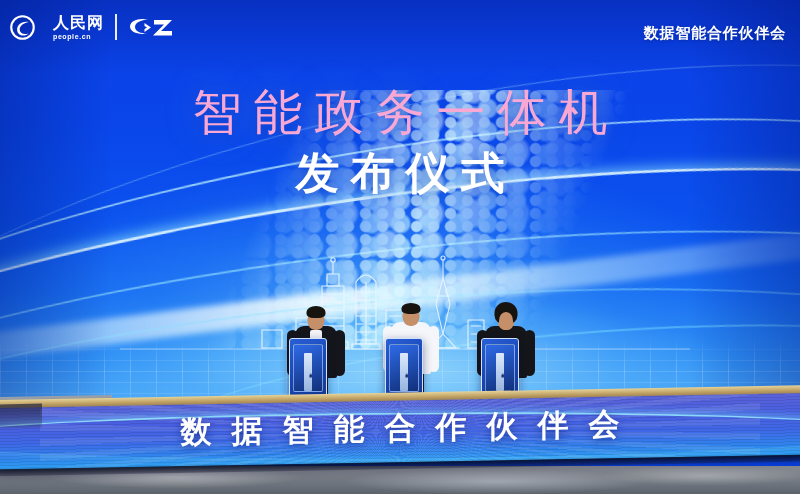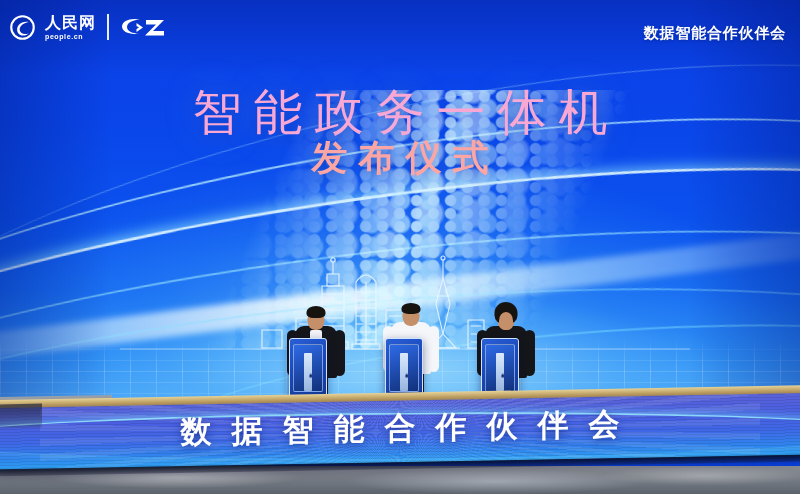--- a/index.html
+++ b/index.html
@@ -77,21 +77,21 @@
     position:absolute;left:0;top:338px;width:800px;height:80px;opacity:.55;
     background-image:
       repeating-linear-gradient(90deg, rgba(255,255,255,.42) 0 1px, rgba(255,255,255,0) 1px 26px),
       repeating-linear-gradient(180deg, rgba(255,255,255,.30) 0 1px, rgba(255,255,255,0) 1px 11px);
     -webkit-mask-image:linear-gradient(180deg, rgba(0,0,0,0) 0%, rgba(0,0,0,.9) 40%, rgba(0,0,0,.25) 100%);
     mask-image:linear-gradient(180deg, rgba(0,0,0,0) 0%, rgba(0,0,0,.9) 40%, rgba(0,0,0,.25) 100%);
   }
 
   
   .hdr-left{position:absolute;left:10px;top:14px;display:flex;align-items:center;gap:11px;z-index:40;}
-  .pd-logo{display:flex;align-items:flex-start;gap:10px;}
+  .pd-logo{display:flex;align-items:flex-start;gap:18px;}
   .pd-mark{width:25px;height:25px;flex:0 0 auto;}
   .pd-words{display:flex;flex-direction:column;line-height:1;}
   .pd-cn{font-size:16px;font-weight:700;color:#fff;letter-spacing:1px;}
   .pd-en{font-size:7px;font-weight:700;color:#fff;letter-spacing:.6px;margin-top:2px;}
   .logo-sep{width:2px;height:26px;background:rgba(255,255,255,.92);}
   .yz-logo{display:flex;align-items:center;gap:6px;}
   .yz-mark{height:22px;width:52px;}
   .yz-cn{font-size:19px;font-weight:700;color:#fff;letter-spacing:1px;}
 
   .hdr-right{
@@ -101,21 +101,22 @@
   }
 
   
   .title-wrap{position:absolute;left:0;top:86px;width:800px;text-align:center;z-index:35;}
   .title-l1{
     font-size:49px;font-weight:400;color:#f9a8d4;letter-spacing:12px;
     line-height:1.08;text-indent:12px;
     text-shadow:0 3px 16px rgba(0,40,160,.55), 0 0 34px rgba(150,215,255,.35);
   }
   .title-l2{
-    font-size:36px;font-weight:700;color:#fca5a5;letter-spacing:11px;
+    margin-top:10px;
+    font-size:44px;font-weight:700;color:#ffffff;letter-spacing:11px;
     line-height:1.08;text-indent:11px;
     text-shadow:0 3px 16px rgba(0,40,160,.55), 0 0 34px rgba(150,215,255,.35);
   }
 
   
   .skyline{position:absolute;left:0;top:252px;width:800px;height:110px;z-index:12;}
 
   
   .presenters{position:absolute;left:0;top:270px;width:800px;height:148px;z-index:20;}
   .person{position:absolute;bottom:0;}

